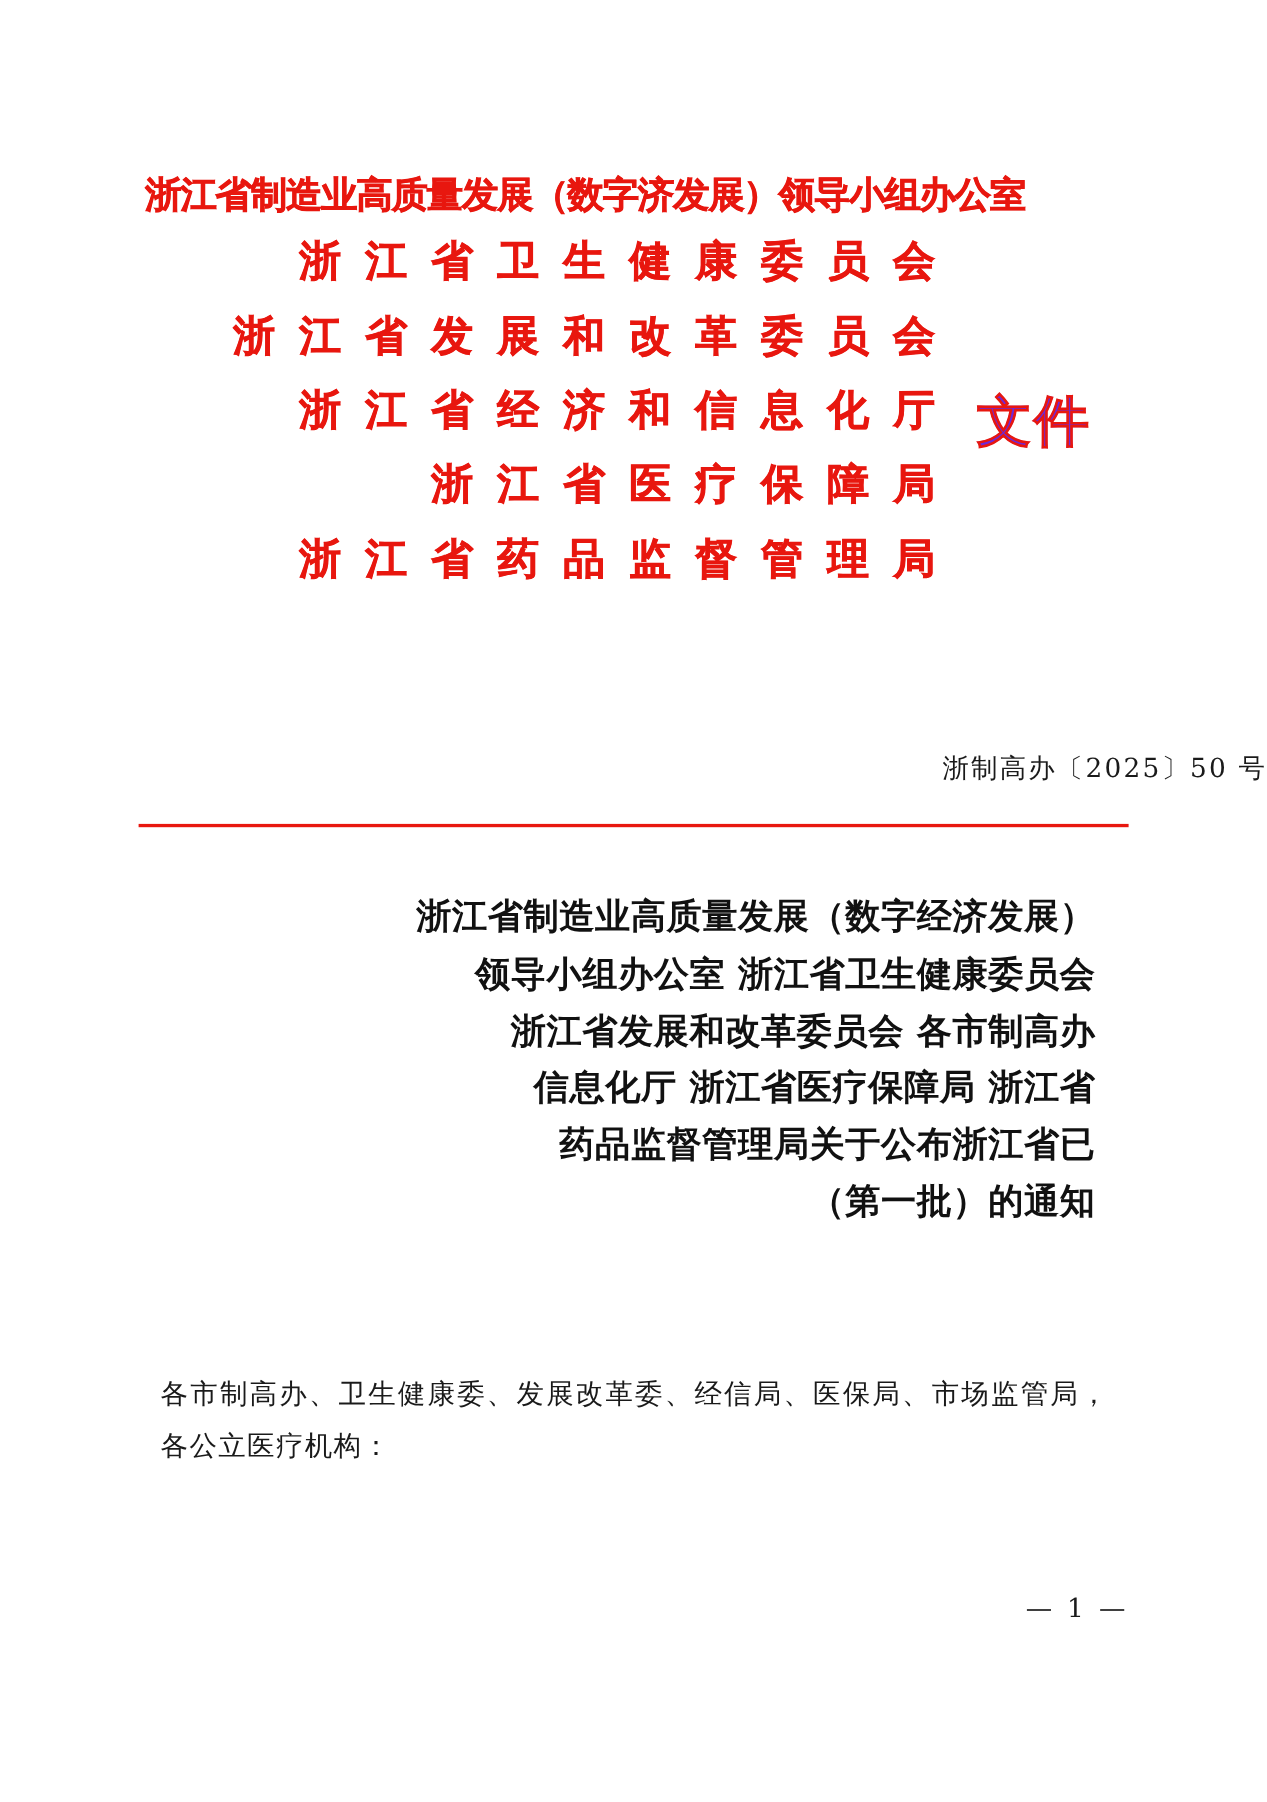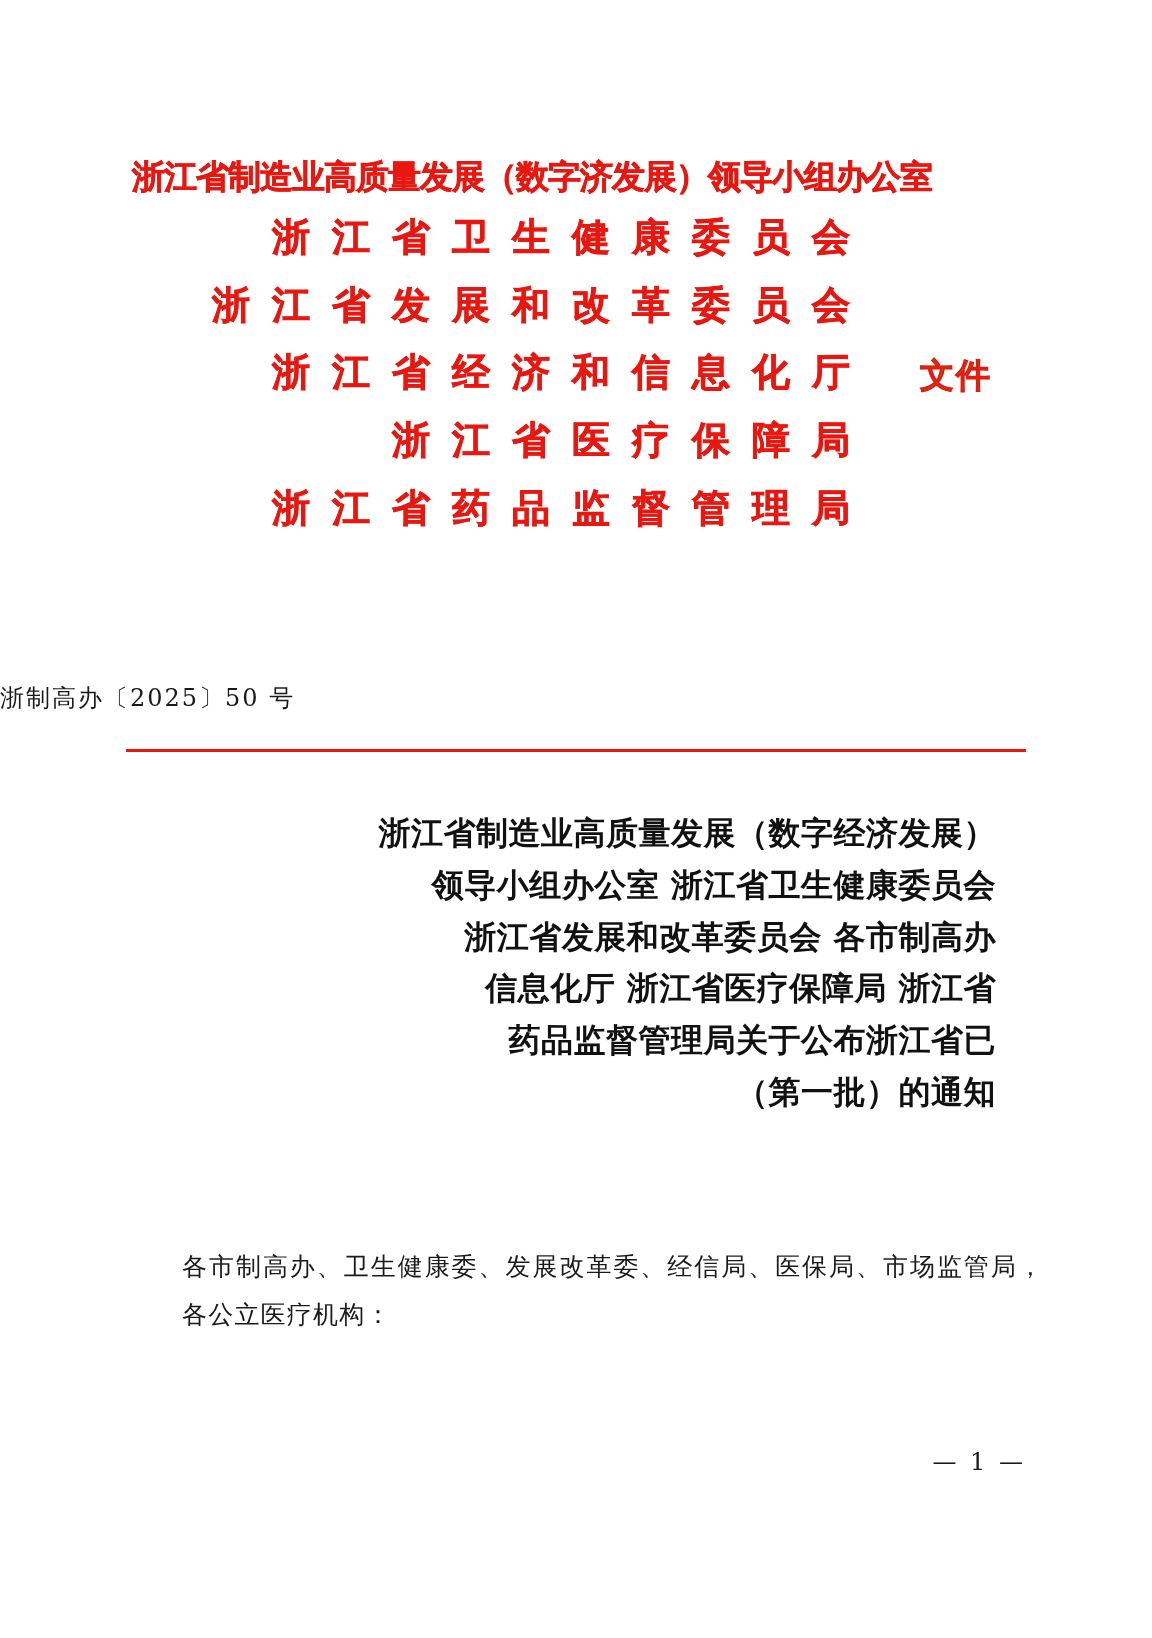--- a/index.html
+++ b/index.html
@@ -63,36 +63,36 @@
     text-indent: 22px;
     width: 740px;
     margin-left: 6px;
     line-height: 1.78;
   }
 
   .lh-wenjian {
     position: absolute;
     right: 34px;
     top: 198px;
-    color: #a16207;
+    color: #6d28d9;
     font-family: "DejaVu Serif", "Liberation Serif", serif;
     font-weight: bold;
-    font-size: 34px;
+    font-size: 50px;
     letter-spacing: 2px;
     -webkit-text-stroke: 0.8px #e8170f;
     line-height: 1;
   }
 
   
   .doc-number {
     position: absolute;
     left: 0;
     top: 682px;
     width: 1152px;
-    text-align: left;
+    text-align: right;
     font-size: 24px;
     letter-spacing: 2px;
     color: #1a1a1a;
     font-family: "DejaVu Serif", "Liberation Serif", serif;
   }
 
   
   .red-rule {
     position: absolute;
     left: 126px;
@@ -125,21 +125,20 @@
   .body-text {
     position: absolute;
     left: 146px;
     top: 1243px;
     width: 862px;
     font-family: "DejaVu Serif", "Liberation Serif", serif;
     font-size: 25px;
     line-height: 1.92;
     color: #1a1a1a;
     letter-spacing: 1.2px;
-    margin-left: 36px;
   }
   .body-text p {
     margin: 0;
     text-align: justify;
     text-justify: inter-ideograph;
   }
   .body-text p.indent {
     text-indent: 2em;
   }
 

